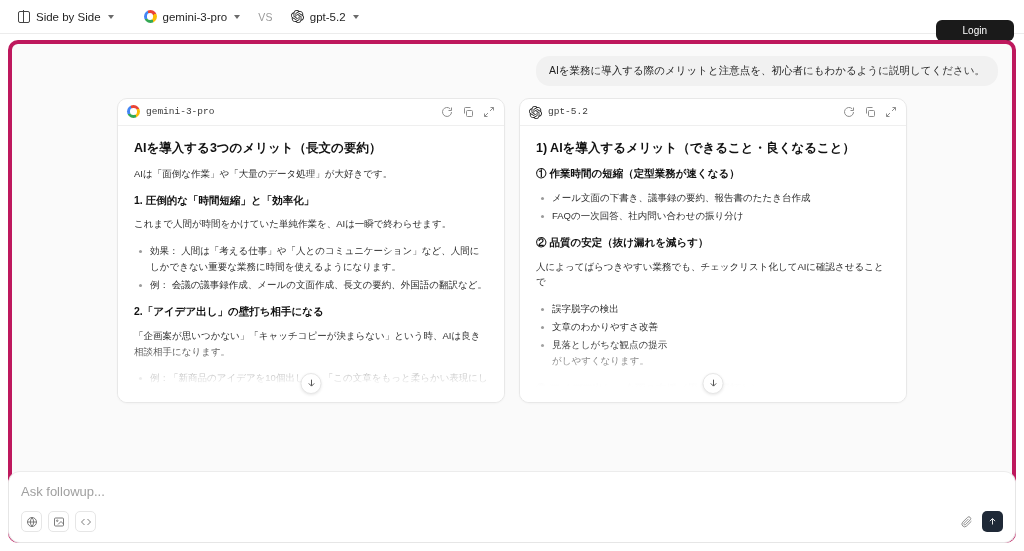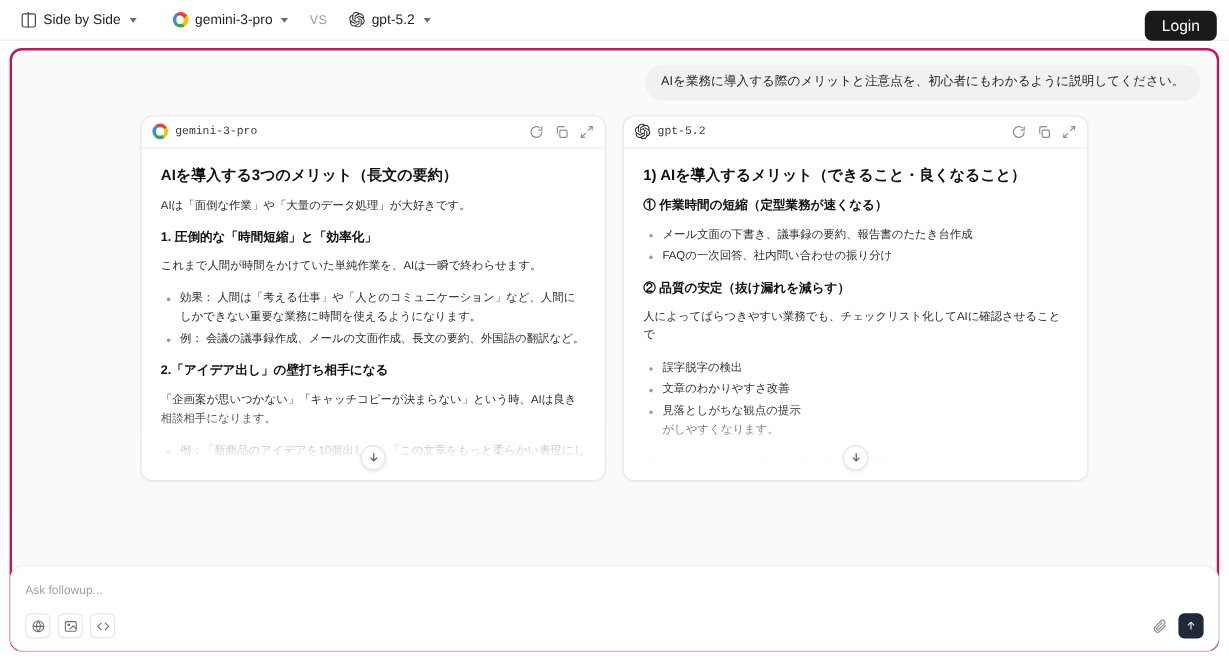--- a/index.html
+++ b/index.html
@@ -75,36 +75,36 @@
     inset: 3.2px;
     background: #fff;
     border-radius: 50%;
   }
   .oaicon {
     width: 13px; height: 13px;
     display: inline-block;
   }
   .login-btn {
     position: absolute;
-    right: 10px; top: 9px;
+    right: 10px; top: 20px;
     background: #1a1a1a;
     color: #fff;
-    font-size: 13px;
-    padding: 5px 14px;
+    font-size: 10px;
+    padding: 5px 27px;
     border-radius: 6px;
     border: none;
     cursor: pointer;
   }
 
   
   .stage {
     position: absolute;
     left: 8px; right: 8px; top: 40px; bottom: 8px;
     background: #fafafa;
-    border: 2px solid #be185d;
+    border: 4px solid #be185d;
     border-radius: 10px;
     overflow: hidden;
   }
 
   .prompt-row {
     display: flex;
     justify-content: flex-end;
     padding: 12px 14px 0 0;
   }
   .prompt-bubble {
@@ -257,21 +257,21 @@
     background: #fff;
     border: 1px solid #e6e6e6;
     border-top: 1px solid #ececec;
     border-radius: 12px;
     padding: 10px 12px;
   }
   .composer-input {
     width: 100%;
     border: none;
     outline: none;
-    font-size: 10px;
+    font-size: 13px;
     color: #2b2b2b;
     font-family: "Liberation Sans", sans-serif;
     background: transparent;
     padding: 0;
   }
   .composer-input::placeholder { color: #a0a0a0; }
   .composer-tools {
     position: absolute;
     left: 12px; bottom: 10px;
     display: flex;

